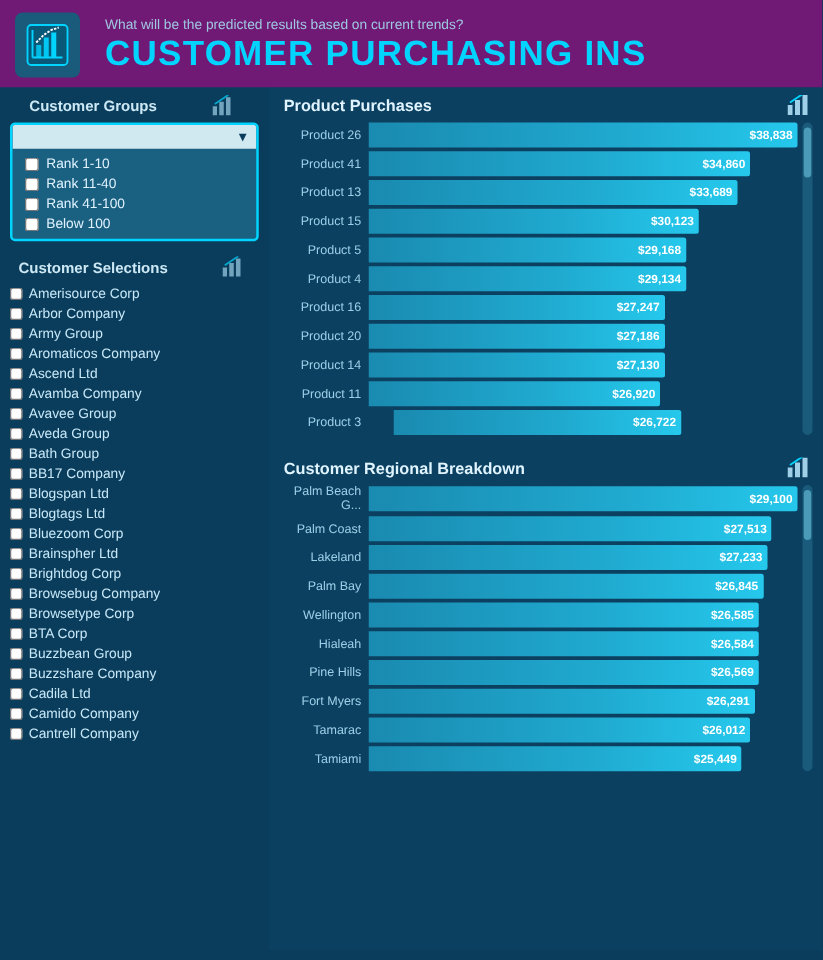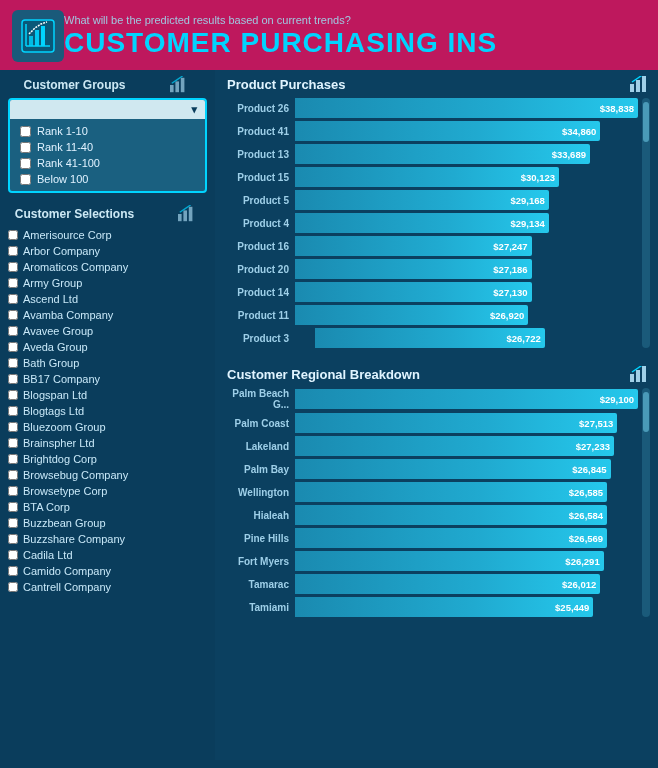--- a/index.html
+++ b/index.html
@@ -7,25 +7,25 @@
       width: 658px;
       height: 768px;
       background: #0a3d5c;
       font-family: 'Segoe UI', Arial, sans-serif;
       overflow: hidden;
       color: #fff;
     }
 
     
     .header {
-      background: #be185d;
+      background: #701a75;
       padding: 10px 12px 8px 12px;
       display: flex;
       align-items: center;
-      gap: 0;
+      gap: 20px;
     }
     .header-icon {
       width: 52px;
       height: 52px;
       background: #1a5a7a;
       border-radius: 6px;
       display: flex;
       align-items: center;
       justify-content: center;
       flex-shrink: 0;
@@ -179,21 +179,20 @@
       display: flex;
       align-items: center;
       gap: 6px;
     }
     .bar-label {
       width: 62px;
       font-size: 10px;
       color: #9ecfe8;
       text-align: right;
       flex-shrink: 0;
-      font-weight: bold;
     }
     .bar-track {
       flex: 1;
       height: 20px;
       background: transparent;
       position: relative;
     }
     .bar-fill {
       height: 100%;
       background: linear-gradient(90deg, #1a8ab0 0%, #20aad0 60%, #25c8ec 100%);
@@ -313,28 +312,28 @@
     <div class="selection-item">
           <input type="checkbox" style="">
           <span>Amerisource Corp</span>
         </div>
         <div class="selection-item">
           <input type="checkbox" style="">
           <span>Arbor Company</span>
         </div>
         <div class="selection-item">
           <input type="checkbox" style="">
+          <span>Army Group</span>
+        </div>
+        <div class="selection-item">
+          <input type="checkbox" style="">
           <span>Aromaticos Company</span>
         </div>
         <div class="selection-item">
           <input type="checkbox" style="">
-          <span>Army Group</span>
-        </div>
-        <div class="selection-item">
-          <input type="checkbox" style="">
           <span>Ascend Ltd</span>
         </div>
         <div class="selection-item">
           <input type="checkbox" style="">
           <span>Avamba Company</span>
         </div>
         <div class="selection-item">
           <input type="checkbox" style="">
           <span>Avavee Group</span>
         </div>
@@ -353,21 +352,21 @@
         <div class="selection-item">
           <input type="checkbox" style="">
           <span>Blogspan Ltd</span>
         </div>
         <div class="selection-item">
           <input type="checkbox" style="">
           <span>Blogtags Ltd</span>
         </div>
         <div class="selection-item">
           <input type="checkbox" style="">
-          <span>Bluezoom Group</span>
+          <span>Bluezoom Corp</span>
         </div>
         <div class="selection-item">
           <input type="checkbox" style="">
           <span>Brainspher Ltd</span>
         </div>
         <div class="selection-item">
           <input type="checkbox" style="">
           <span>Brightdog Corp</span>
         </div>
         <div class="selection-item">

